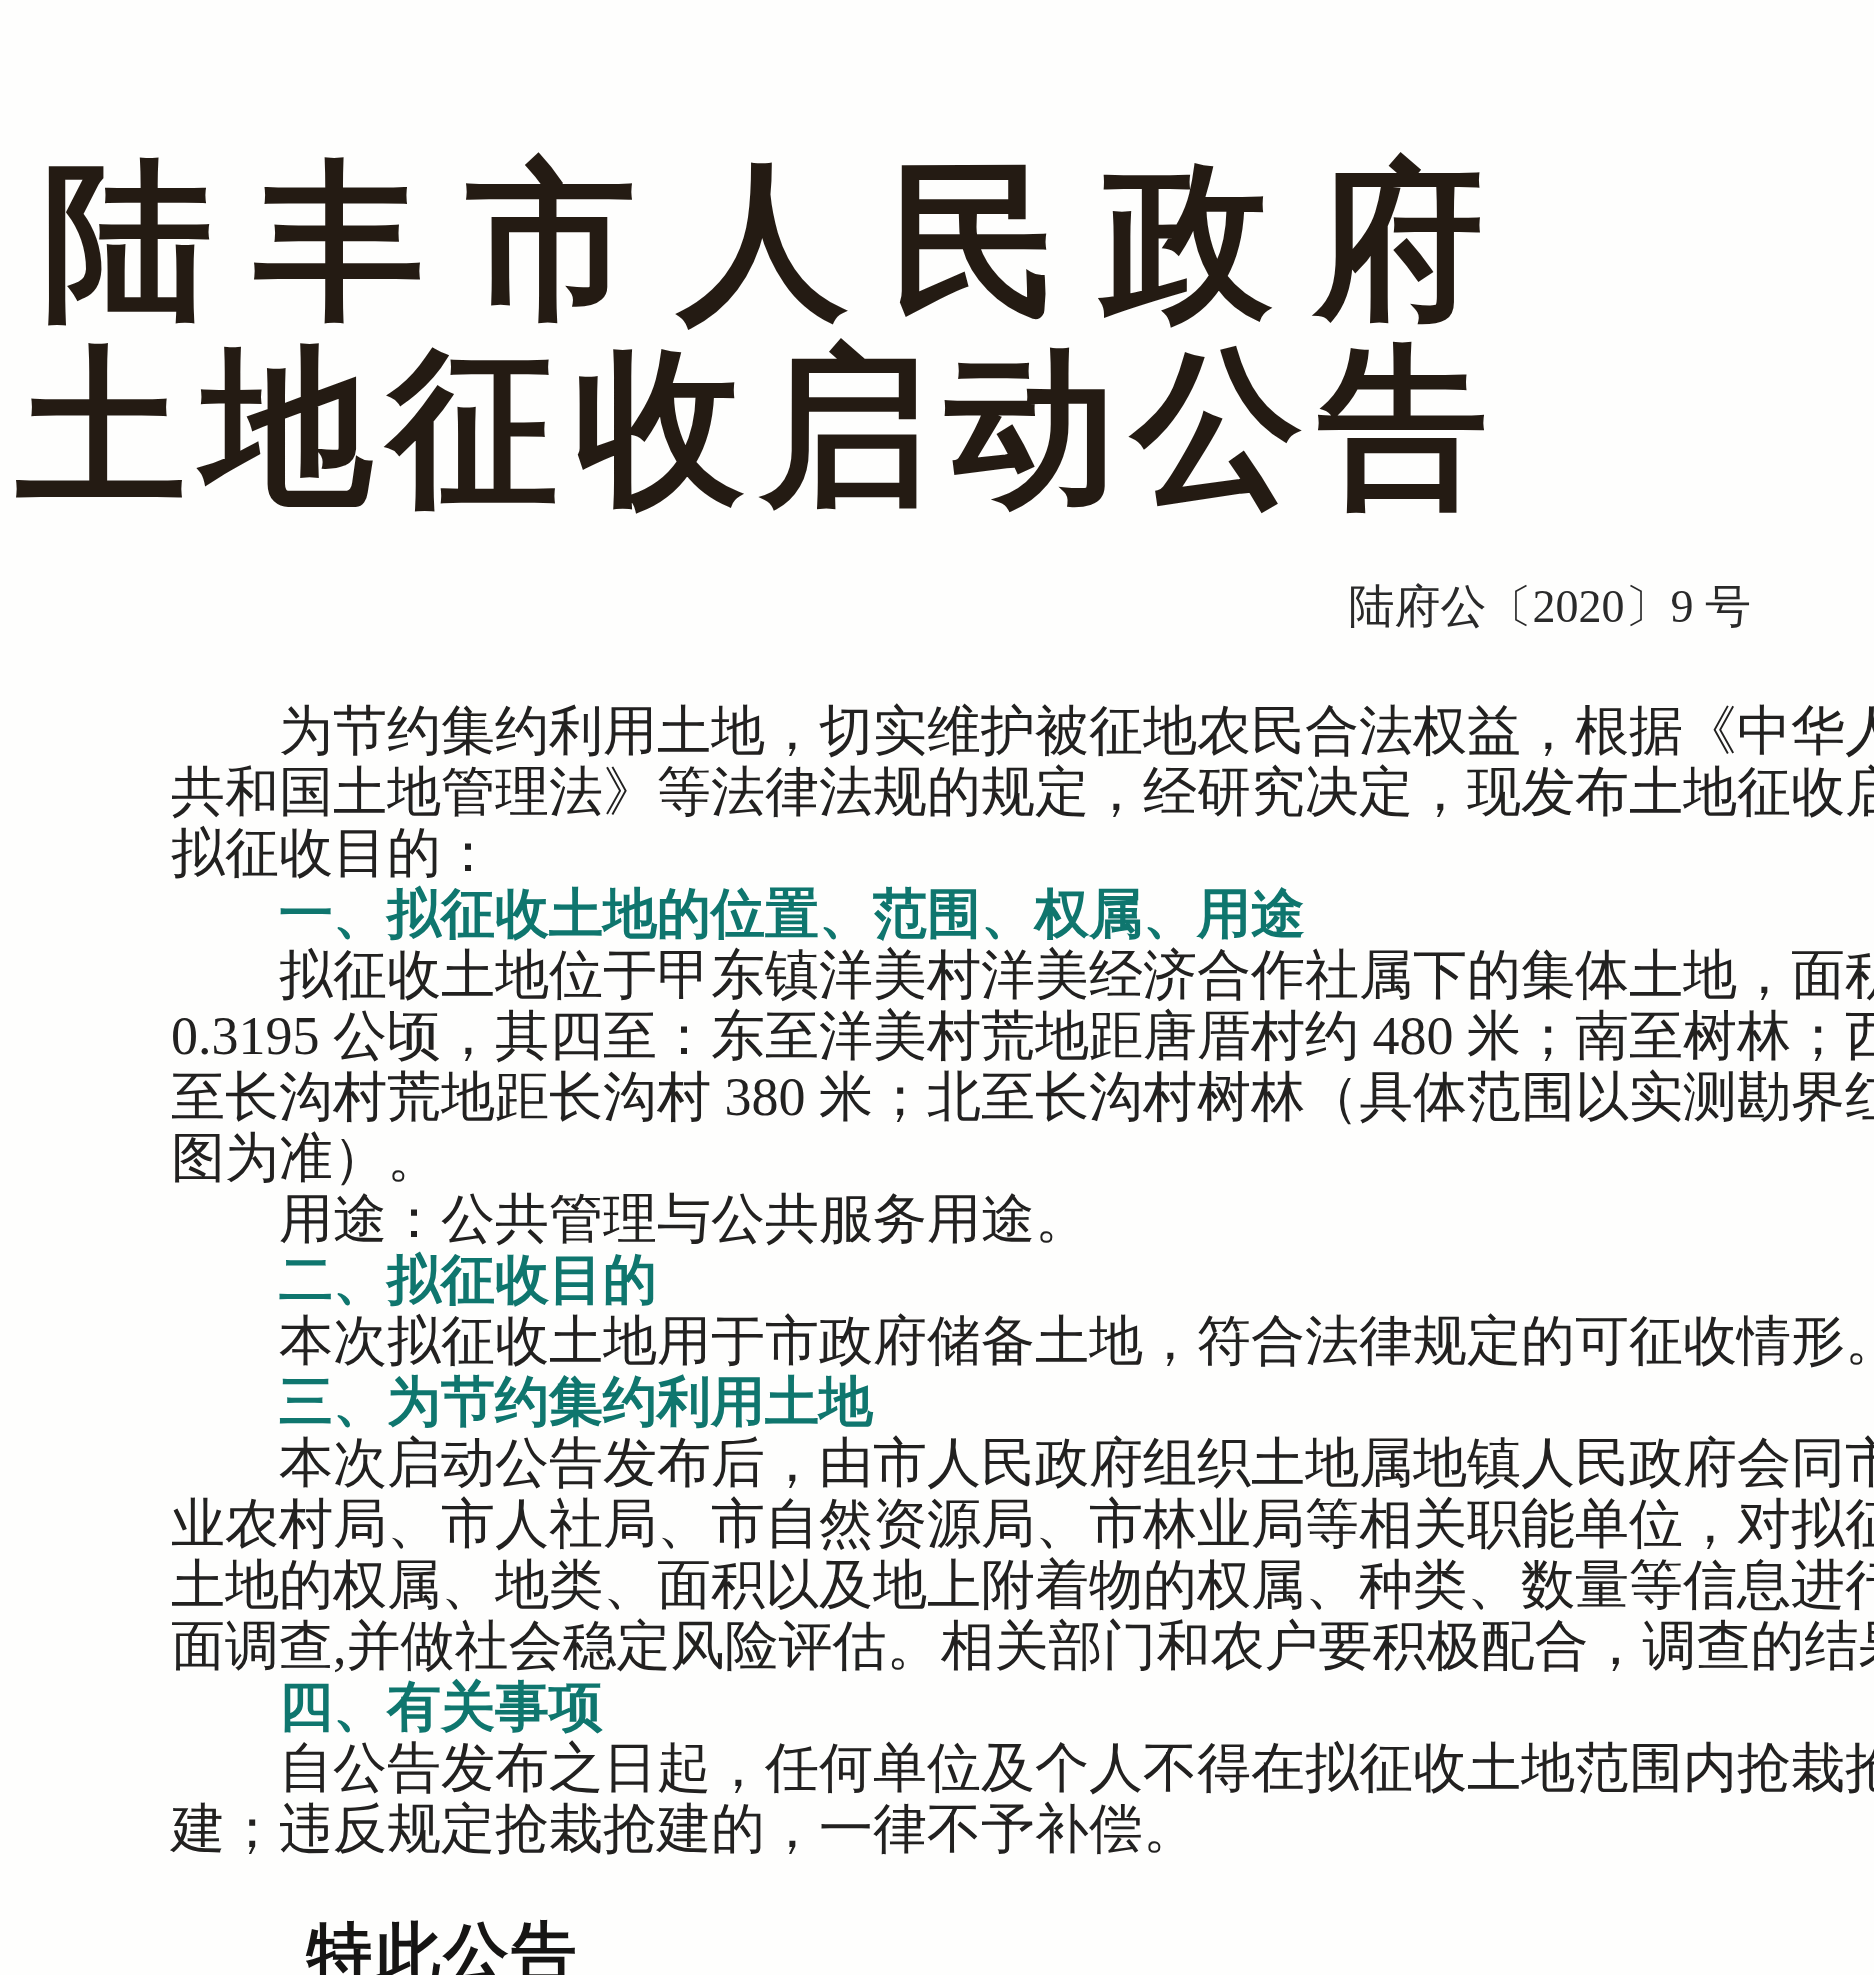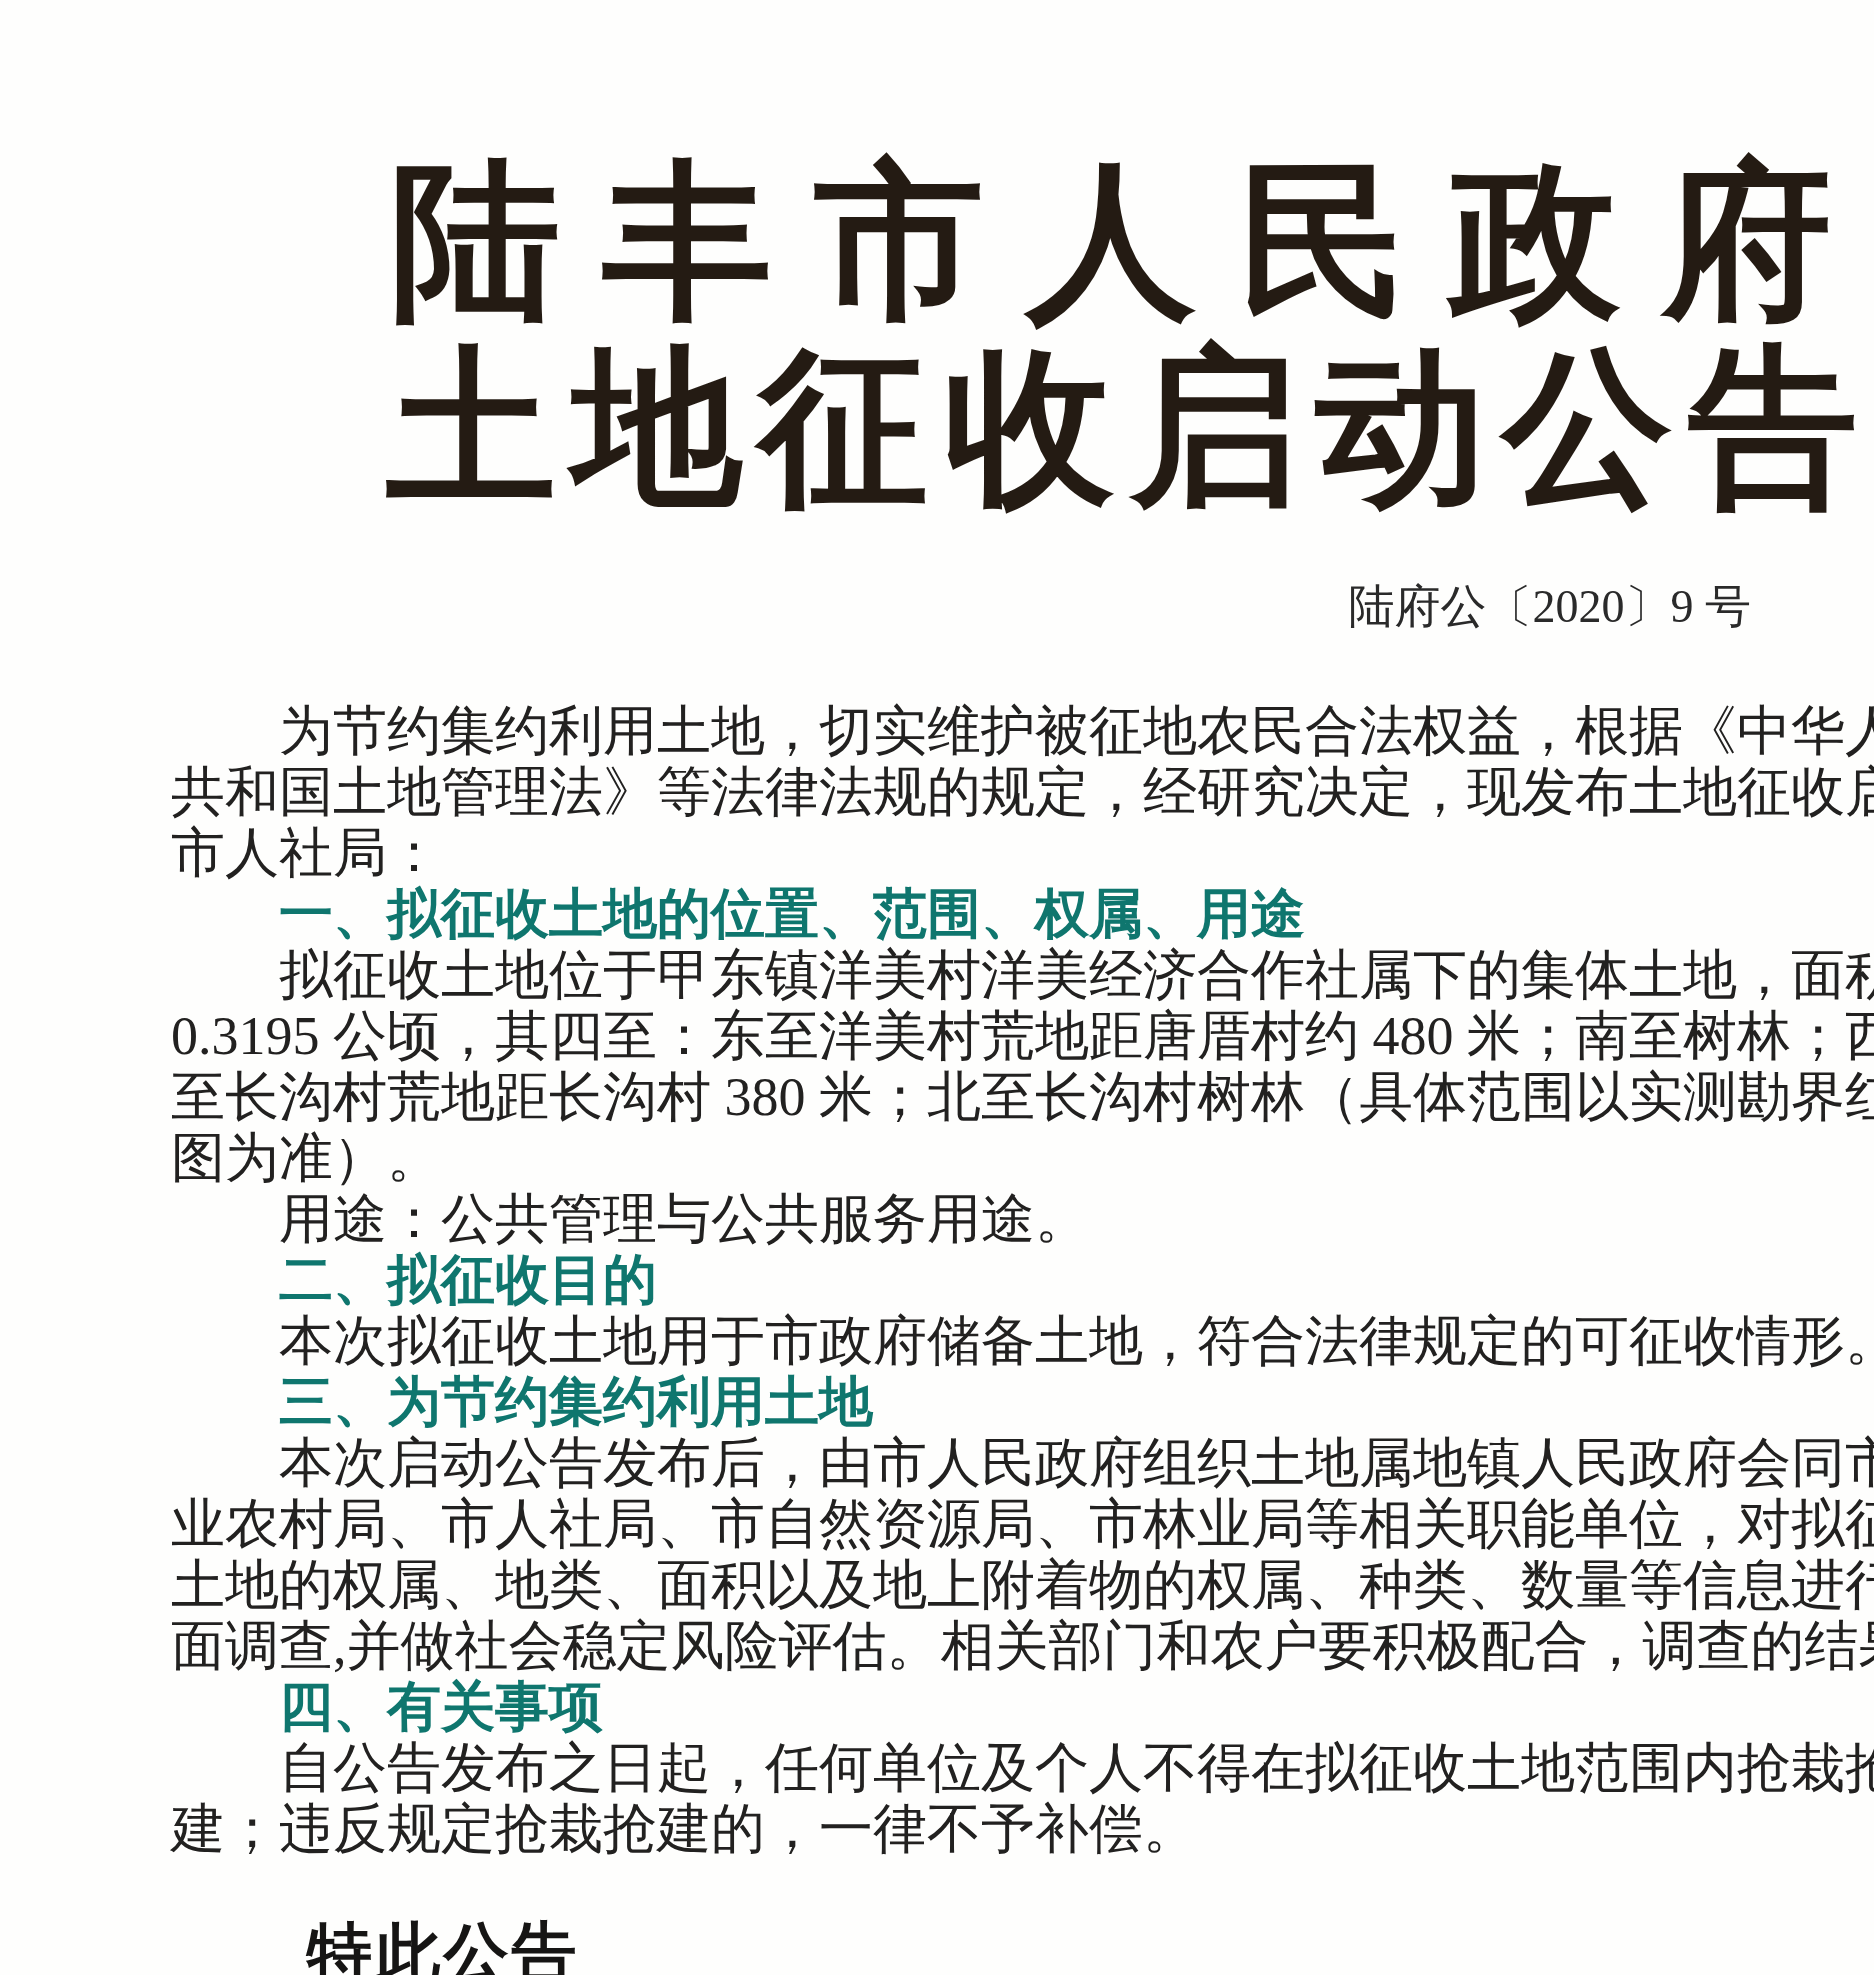--- a/index.html
+++ b/index.html
@@ -1,21 +1,21 @@
 <!DOCTYPE html>
 <html style="font-size:6.3px"><head>
 <meta charset="utf-8">
 <style>
   html,body{margin:0;padding:0;background:#ffffff;}
   .page{
     position:relative;width:1874px;height:2745px;overflow:hidden;
     background:#fefefd;color:#1e1c1a;
     font-family:"Liberation Serif","DejaVu Serif",serif;
   }
-  .title{position:absolute;left:0;width:100%;text-align:right;
+  .title{position:absolute;left:0;width:100%;text-align:left;
     font-weight:900;color:#241b13;line-height:1.04;}
   .title1{top:155px;font-size:170px;letter-spacing:42px;text-indent:42px;}
   .title2{top:341px;font-size:170px;letter-spacing:16px;text-indent:16px;}
   .docnum{position:absolute;top:576px;left:0;width:1751px;text-align:right;
     font-size:46px;color:#2a2a2a;}
   .bodytext{position:absolute;left:171px;top:701px;width:1580px;
     font-size:54px;line-height:61px;color:#222120;}
   .line{white-space:pre;height:61px;}
   .line.ind{padding-left:108px;}
   .line.b{font-weight:bold;color:#0f766e;}
@@ -28,21 +28,21 @@
 <div class="page">
 
   <div class="title title1">陆丰市人民政府</div>
   <div class="title title2">土地征收启动公告</div>
 
   <div class="docnum">陆府公〔2020〕9 号</div>
 
   <div class="bodytext">
       <div class="line ind">为节约集约利用土地，切实维护被征地农民合法权益，根据《中华人民</div>
       <div class="line">共和国土地管理法》等法律法规的规定，经研究决定，现发布土地征收启动</div>
-      <div class="line">市人社局：</div>
+      <div class="line">拟征收目的：</div>
       <div class="line ind b">一、拟征收土地的位置、范围、权属、用途</div>
       <div class="line ind">拟征收土地位于甲东镇洋美村洋美经济合作社属下的集体土地，面积为</div>
       <div class="line">0.3195 公顷，其四至：东至洋美村荒地距唐厝村约 480 米；南至树林；西</div>
       <div class="line">至长沟村荒地距长沟村 380 米；北至长沟村树林（具体范围以实测勘界红线</div>
       <div class="line">图为准）。</div>
       <div class="line ind">用途：公共管理与公共服务用途。</div>
       <div class="line ind b">二、拟征收目的</div>
       <div class="line ind">本次拟征收土地用于市政府储备土地，符合法律规定的可征收情形。</div>
       <div class="line ind b">三、为节约集约利用土地</div>
       <div class="line ind">本次启动公告发布后，由市人民政府组织土地属地镇人民政府会同市农</div>

